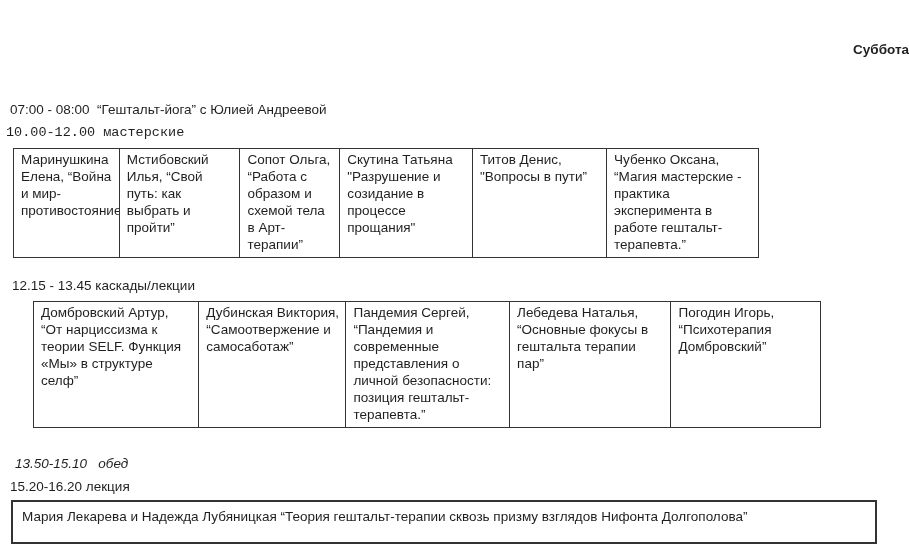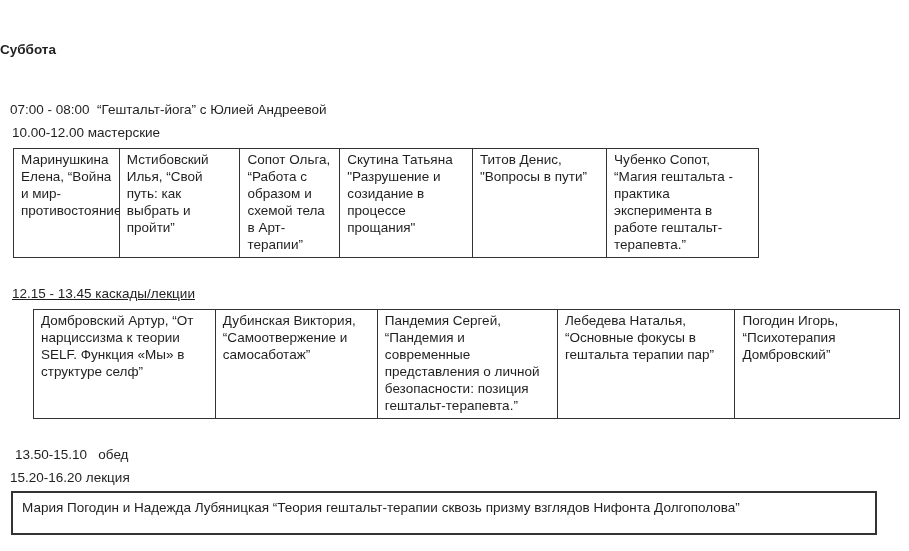--- a/index.html
+++ b/index.html
@@ -7,34 +7,34 @@
     width: 909px; height: 551px;
     background: #ffffff;
     font-family: "Liberation Sans", "DejaVu Sans", sans-serif;
     font-size: 13.5px;
     color: #1f1f1f;
     overflow: hidden;
   }
   .page { width: 909px; height: 551px; position: relative; }
   .line { white-space: pre-wrap; line-height: 16px; }
   .online-line   { margin: 7px 0 0 18px; }
-  .day-heading   { margin: 42px 0 0 0; text-align: left; font-weight: bold; font-size: 13.5px; line-height: 16px; }
+  .day-heading   { margin: 42px 0 0 0; text-align: right; font-weight: bold; font-size: 13.5px; line-height: 16px; }
   .yoga-line     { margin: 44px 0 0 10px; }
-  .workshops-line{ margin: 7px 0 0 12px; }
-  .cascades-line { margin: 28px 0 0 12px; text-decoration: underline; }
-  .lunch-line    { margin: 28px 0 0 15px; }
+  .workshops-line{ margin: 7px 0 0 6px; font-family: Liberation Mono, monospace; }
+  .cascades-line { margin: 20px 0 0 12px; }
+  .lunch-line    { margin: 28px 0 0 15px; font-style: italic; }
   .lecture-line  { margin: 7px 0 0 10px; }
 
   table.schedule-table {
     border-collapse: collapse;
     table-layout: fixed;
     margin: 7px 0 0 13px;
   }
   table.workshops-table { width: 746px; }
-  table.cascades-table  { width: 867px; margin-left: 33px; }
+  table.cascades-table  { width: 788px; margin-left: 33px; }
   table.schedule-table td {
     border: 1px solid #333333;
     vertical-align: top;
     padding: 2px 6px 4px 7px;
     line-height: 17px;
     white-space: pre-wrap;
     overflow: hidden;
   }
 
   .lecture-box {
@@ -67,21 +67,21 @@
       <col style="width:18.0%">
       <col style="width:20.4%">
     </colgroup>
     <tbody>
       <tr>
         <td>Маринушкина Елена, “Война и мир-противостояние?!”</td>
         <td>Мстибовский Илья, “Свой путь: как выбрать и пройти”</td>
         <td>Сопот Ольга, “Работа с образом и схемой тела в Арт- терапии”</td>
         <td>Скутина Татьяна "Разрушение и созидание в процессе прощания"</td>
         <td>Титов Денис, "Вопросы в пути”</td>
-        <td>Чубенко Сопот, “Магия гештальта -  практика эксперимента в работе гештальт-терапевта.”</td>
+        <td>Чубенко Оксана, “Магия мастерские -  практика эксперимента в работе гештальт-терапевта.”</td>
       </tr>
     </tbody>
   </table>
 
   <p class="line cascades-line">12.15 - 13.45 каскады/лекции</p>
 
   <table class="schedule-table cascades-table">
     <colgroup>
       <col style="width:21.0%">
       <col style="width:18.7%">
@@ -97,15 +97,15 @@
         <td>Лебедева Наталья, “Основные фокусы в гештальта терапии пар”</td>
         <td>Погодин Игорь, “Психотерапия Домбровский”</td>
       </tr>
     </tbody>
   </table>
 
   <p class="line lunch-line">13.50-15.10   обед</p>
 
   <p class="line lecture-line">15.20-16.20 лекция</p>
 
-  <div class="lecture-box">Мария Погодин и Надежда Лубяницкая “Теория гештальт-терапии сквозь призму взглядов Нифонта Долгополова”</div>
+  <div class="lecture-box">Мария Лекарева и Надежда Лубяницкая “Теория гештальт-терапии сквозь призму взглядов Нифонта Долгополова”</div>
 
 </div>
 
 </body></html>

